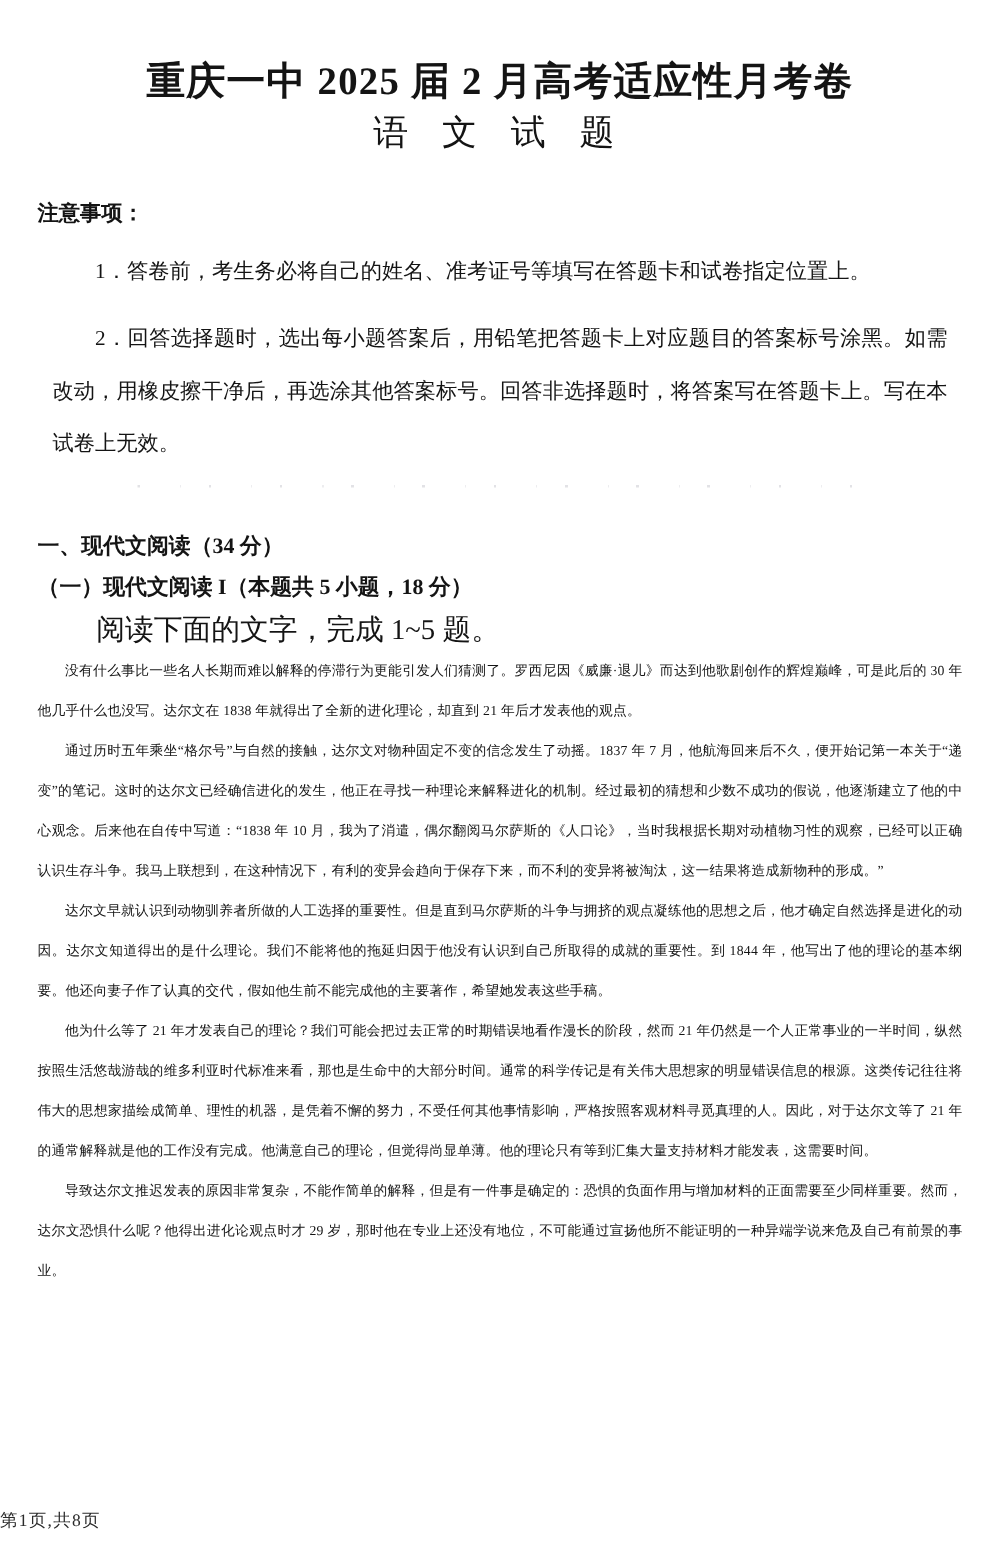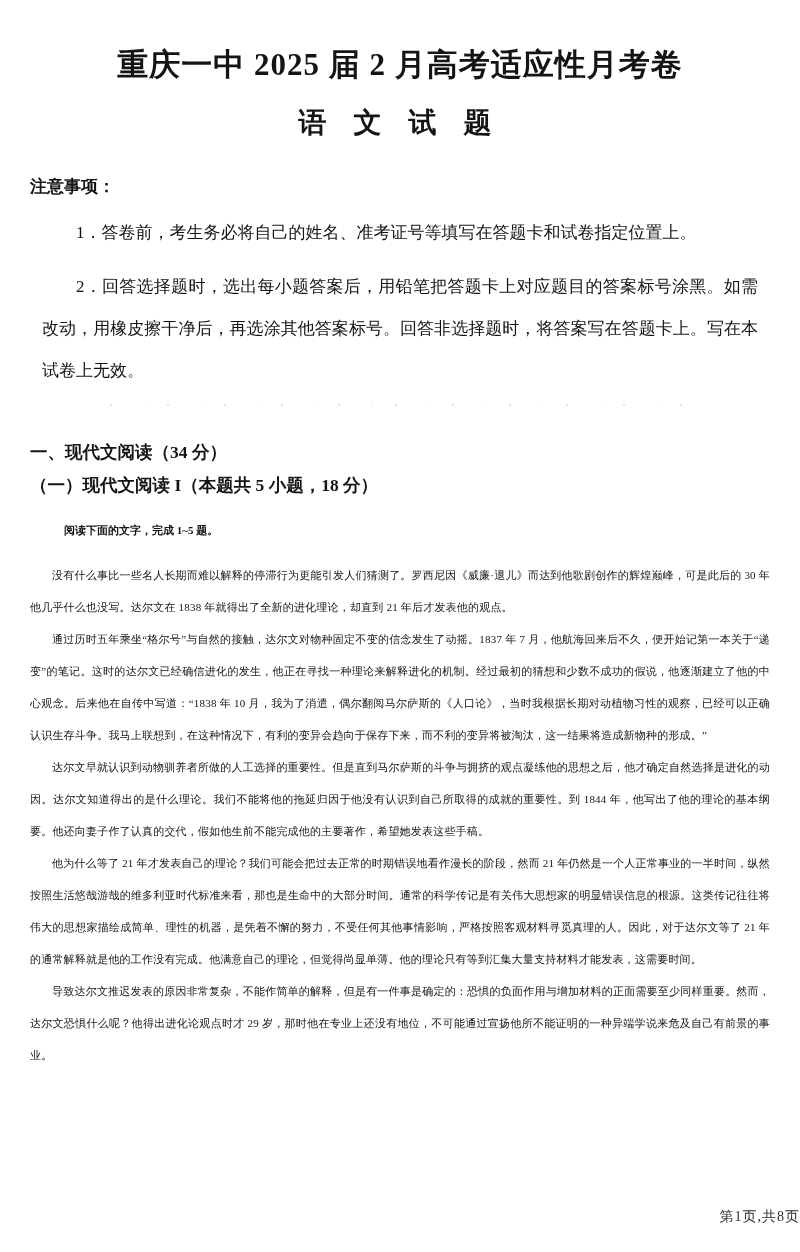--- a/index.html
+++ b/index.html
@@ -24,23 +24,23 @@
   .exam-title {
     text-align: center;
     font-size: 31px;
     font-weight: bold;
     letter-spacing: 1px;
     line-height: 30px;
   }
   .exam-subject {
     text-align: center;
     font-size: 28px;
-    font-weight: bold;
+    font-weight: normal;
     letter-spacing: 10px;
-    margin-top: 26px;
+    margin-top: 10px;
     line-height: 34px;
   }
   .notice {
     margin-top: 34px;
   }
   .notice-heading {
     font-size: 17px;
     font-weight: bold;
     line-height: 26px;
   }
@@ -67,46 +67,46 @@
     margin-top: 30px;
   }
   .sec-heading,
   .sec-subheading {
     font-size: 17.5px;
     font-weight: bold;
     line-height: 33px;
     margin: 0;
   }
   .sec-instruction {
-    font-size: 11px;
-    font-weight: bold;
+    font-size: 23px;
+    font-weight: normal;
     line-height: 33px;
     text-indent: 2em;
-    margin: 12px;
+    margin: 1px;
   }
   .material-label {
     font-size: 17px;
     font-weight: bold;
     line-height: 32px;
     margin: 0;
   }
   .passage p {
     margin: 0;
     font-size: 11px;
     line-height: 32px;
     text-indent: 2em;
     text-align: justify;
     letter-spacing: 0.2px;
   }
   .footer {
     position: absolute;
     bottom: 26px;
     left: 0;
     width: 800px;
-    text-align: right;
+    text-align: left;
     font-size: 14px;
     color: #2b2b2b;
     letter-spacing: 1px;
   }
 </style>
 </head>
 <body>
 
 <div class="page">
 

